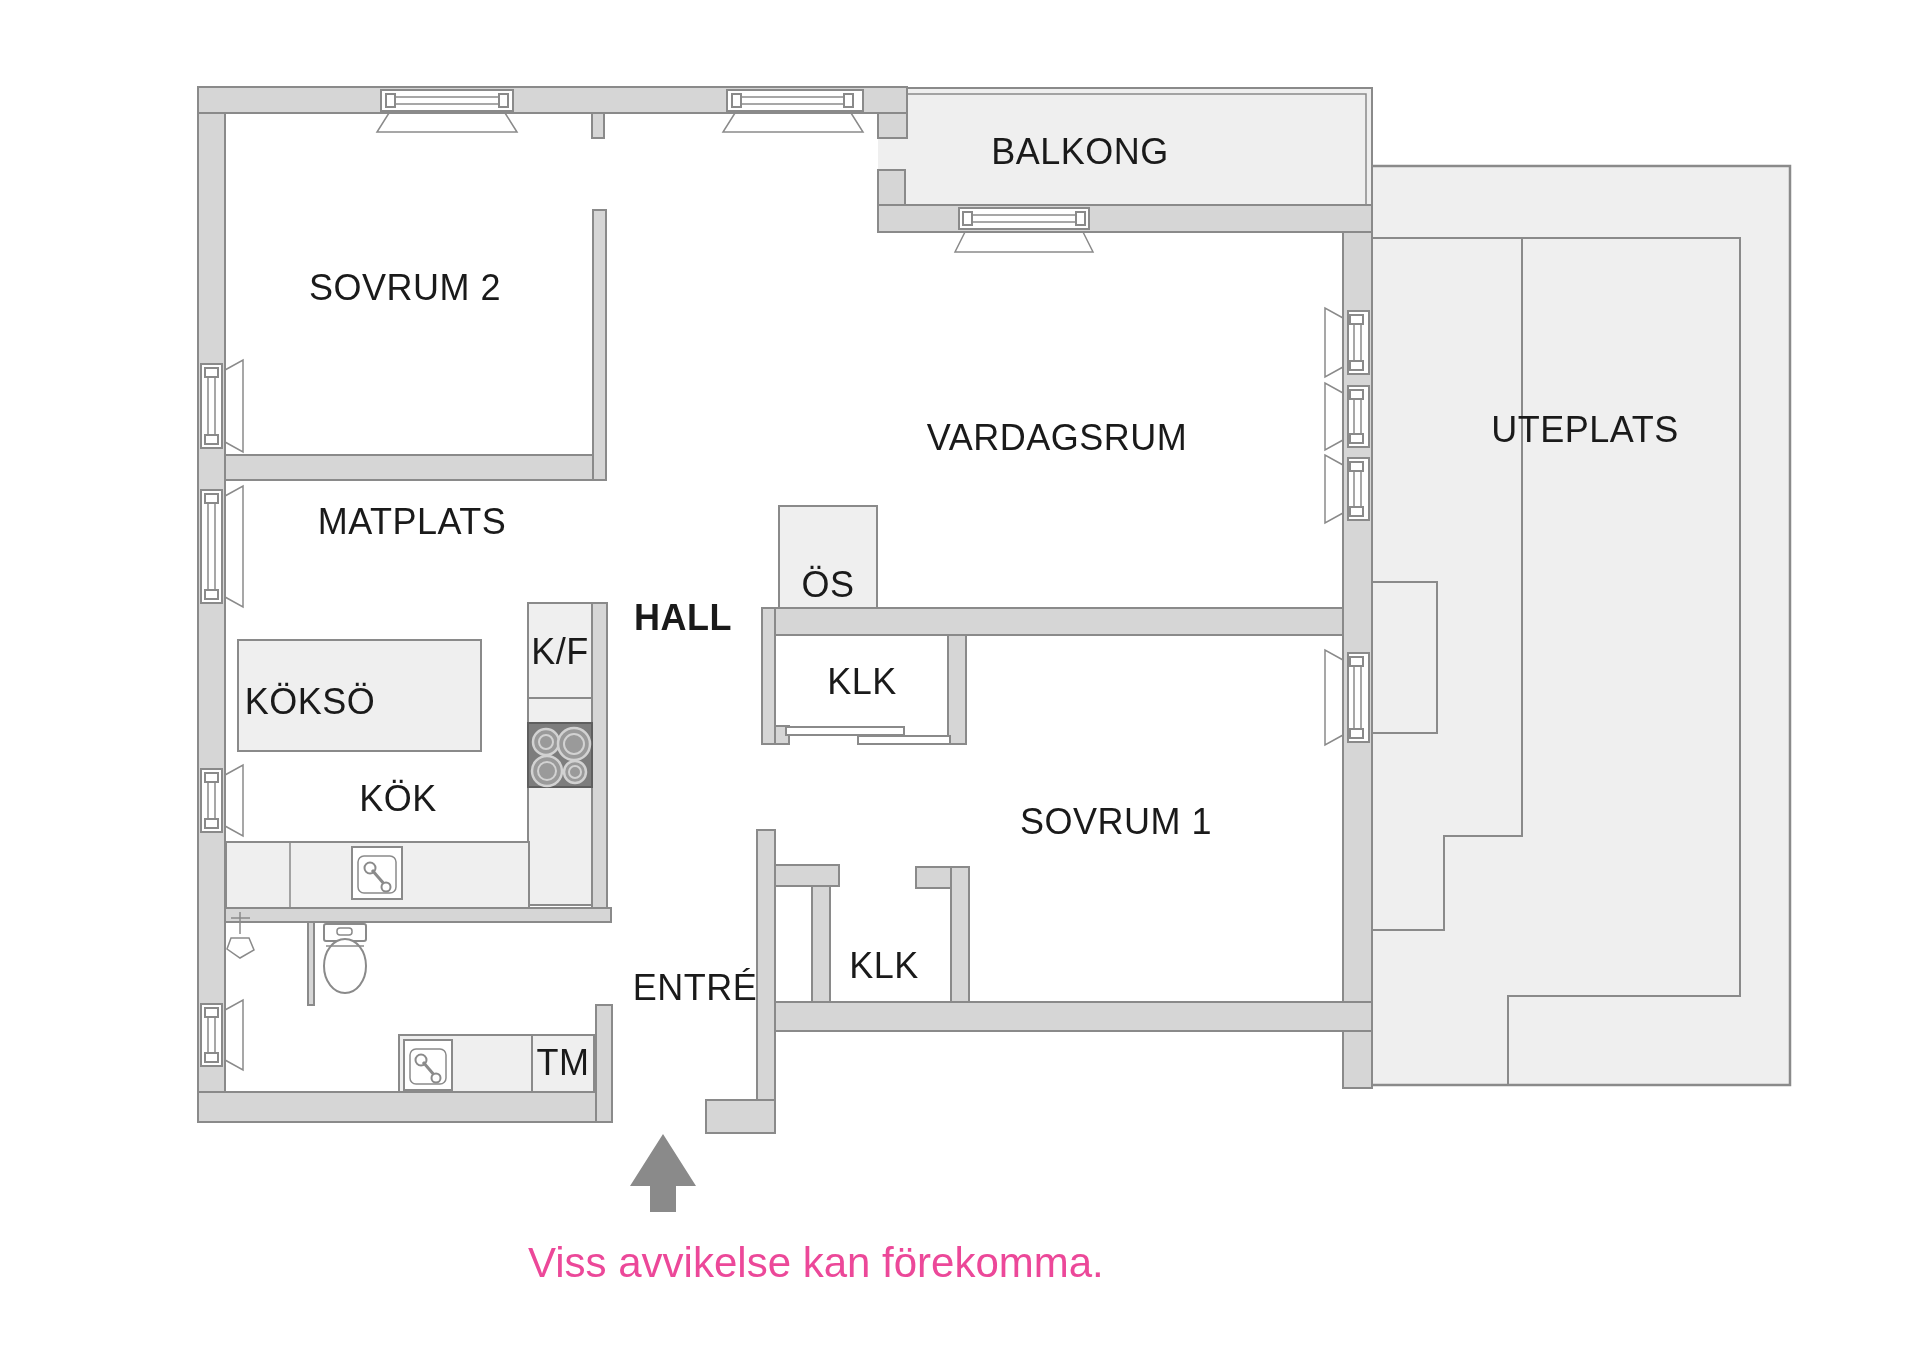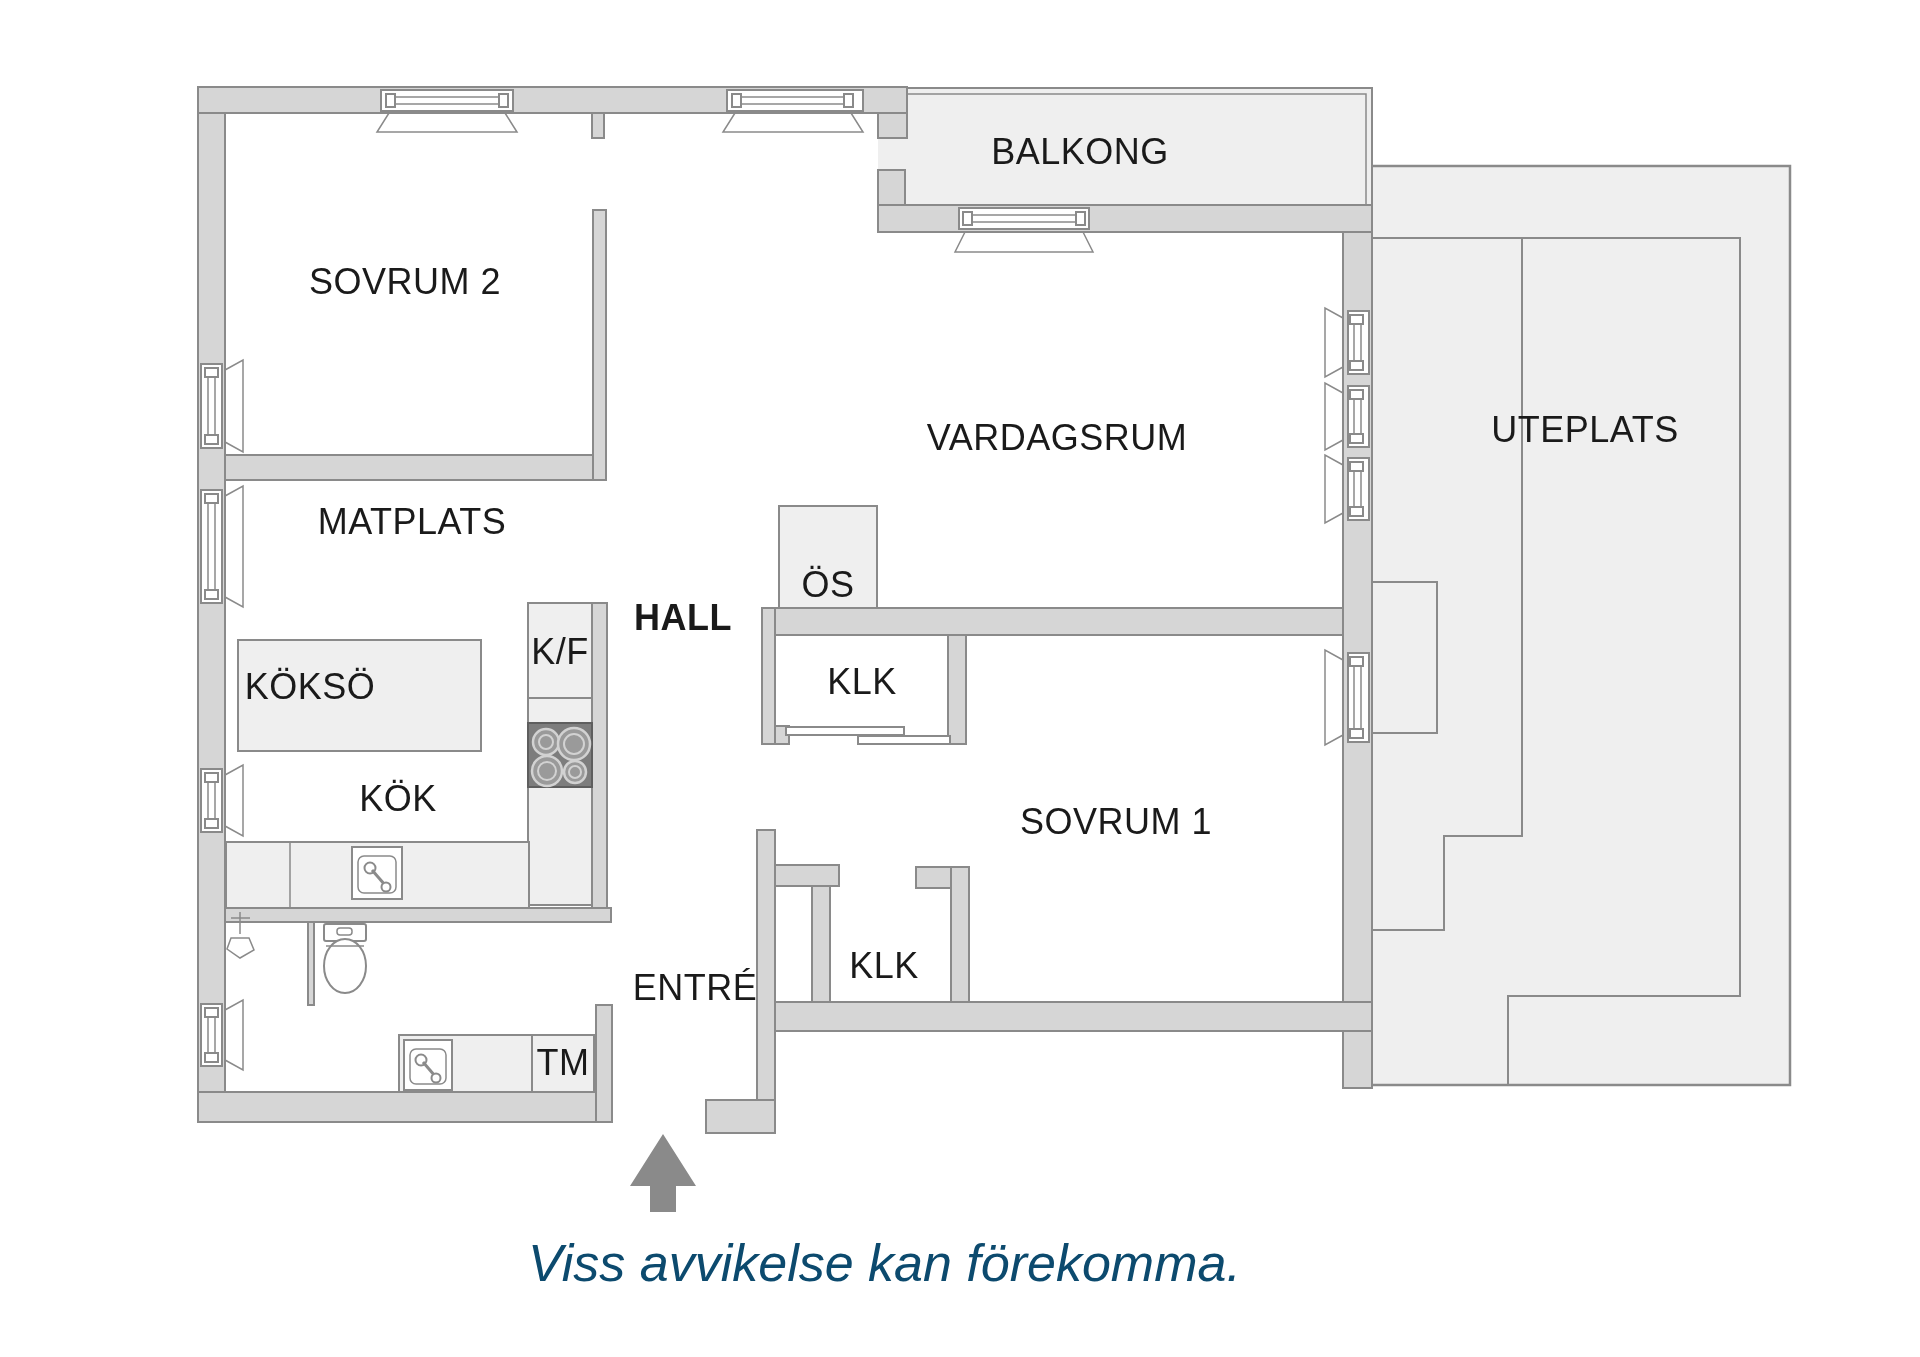--- a/index.html
+++ b/index.html
@@ -6,21 +6,21 @@
   #stage{position:relative;width:1920px;height:1357px;background:#fff;overflow:hidden;
          font-family:"Liberation Sans", sans-serif;}
   #plan-svg{position:absolute;left:0;top:0;}
   .wall{fill:var(--wall);stroke:var(--wline);stroke-width:2;}
   .lite{fill:var(--lite);stroke:var(--wline);stroke-width:2;}
   .white{fill:#fff;stroke:var(--wline);stroke-width:2;}
   .ln{fill:none;stroke:var(--wline);stroke-width:2;}
   .ln15{fill:none;stroke:var(--wline);stroke-width:1.5;}
   .lbl{position:absolute;transform:translate(-50%,-50%);color:var(--txt);
        font-size:36px;letter-spacing:0.5px;white-space:nowrap;}
-  .disclaimer{position:absolute;left:528px;top:1238px;color:#0c4a6e;font-size:52px;line-height:50px;font-style:italic;}
+  .disclaimer{position:absolute;left:528px;top:1238px;color:#ec4899;font-size:42px;line-height:50px;}
   .arrowfill{fill:#8a8a8a;stroke:none;}
   .stovebg{fill:#7d7d7d;stroke:#5e5e5e;stroke-width:2;}
   .burner{fill:#9a9a9a;stroke:#d2d2d2;stroke-width:2.5;}
   .burner-inner{fill:none;stroke:#d2d2d2;stroke-width:2;}
 </style>
 </head>
 <body>
 
 <div id="stage" style="--wall: #d6d6d6; --wline: #8a8a8a; --lite: #efefef; --txt: #1a1a1a;">
 
@@ -223,30 +223,30 @@
 
     <g>
       <rect class="white" x="786" y="727" width="118" height="8"></rect>
       <rect class="white" x="858" y="736" width="92" height="8"></rect>
     </g>
 
     <path class="arrowfill" d="M663,1134 L696,1186 L676,1186 L676,1212 L650,1212 L650,1186 L630,1186 Z"></path>
   </g>
 </svg>
 
-<div class="lbl" style="left:405px;top:282px;">SOVRUM 2</div>
+<div class="lbl" style="left:405px;top:288px;">SOVRUM 2</div>
 <div class="lbl" style="left:1080px;top:152px;">BALKONG</div>
 <div class="lbl" style="left:1057px;top:438px;">VARDAGSRUM</div>
 <div class="lbl" style="left:1585px;top:430px;">UTEPLATS</div>
 <div class="lbl" style="left:412px;top:522px;">MATPLATS</div>
 <div class="lbl" style="left:828px;top:585px;">ÖS</div>
 <div class="lbl" style="left:683px;top:618px;font-weight:bold;">HALL</div>
 <div class="lbl" style="left:862px;top:682px;">KLK</div>
 <div class="lbl" style="left:560px;top:652px;">K/F</div>
-<div class="lbl" style="left:310px;top:687px;text-align:right;">KÖKSÖ</div>
+<div class="lbl" style="left:310px;top:702px;text-align:right;">KÖKSÖ</div>
 <div class="lbl" style="left:384px;top:799px;margin-left:14px;">KÖK</div>
 <div class="lbl" style="left:1116px;top:822px;text-align:right;">SOVRUM 1</div>
 <div class="lbl" style="left:884px;top:966px;">KLK</div>
 <div class="lbl" style="left:695px;top:988px;">ENTRÉ</div>
 <div class="lbl" style="left:563px;top:1063px;">TM</div>
 
 <div class="disclaimer">
   <div>Viss avvikelse kan förekomma.</div>
 </div>
 

